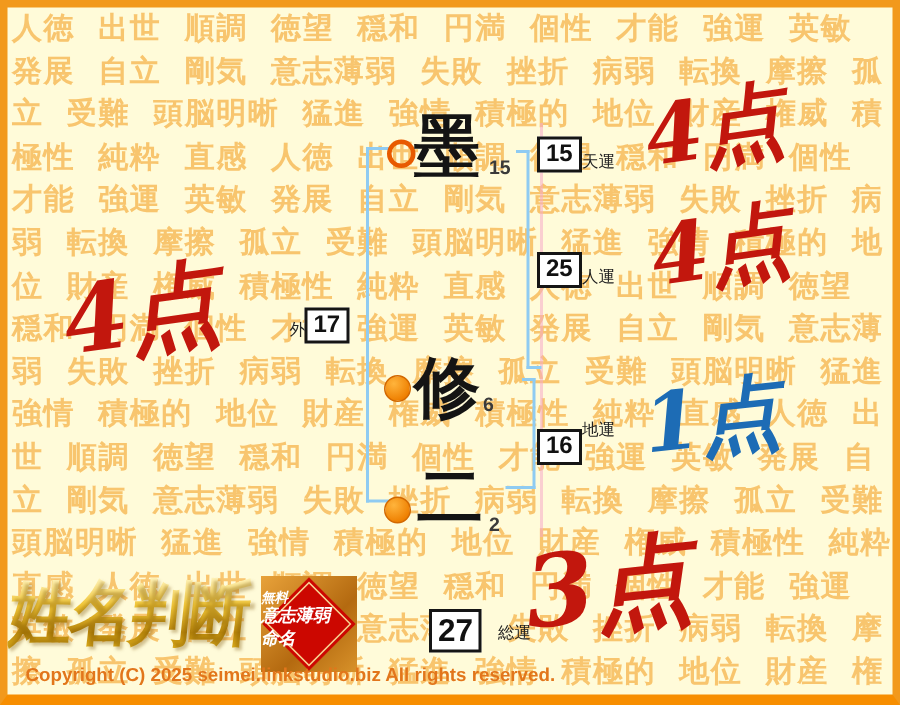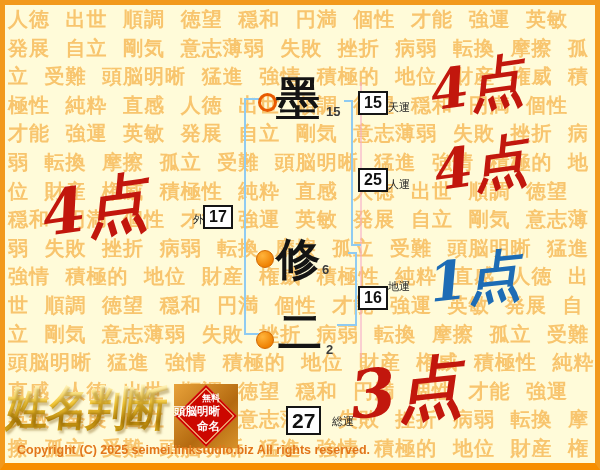--- a/index.html
+++ b/index.html
@@ -73,22 +73,22 @@
     background:linear-gradient(180deg,#FFF3B8 5%,#F3C838 40%,#B8860B 75%,#E8B820 100%);
     -webkit-background-clip:text;background-clip:text;color:transparent;
     text-shadow:2px 2px 2px rgba(120,80,0,0.35);
     cursor:pointer;
   }
   .stamp{position:absolute;left:169px;top:379px;width:64px;height:64px;
     background:linear-gradient(135deg,#E8A23A,#B46A10 60%,#D8922A);cursor:pointer;}
   .stamp-diamond{position:absolute;left:10px;top:10px;width:44px;height:44px;
     background:var(--stamp-red,#CC0700);transform:rotate(45deg);
     box-shadow:inset 0 0 0 2px var(--stamp-red,#CC0700),inset 0 0 0 3px #F6CF8E;}
-  .stamp-text{position:absolute;left:0;top:9px;width:46px;text-align:right;
-    color:#fff;font-weight:bold;line-height:1.25;}
+  .stamp-text{position:absolute;left:0;top:9px;width:46px;text-align:left;
+    color:#fff;font-weight:bold;line-height:1.25;font-style:italic;}
   .stamp-text .s-sm{font-size:9px;}
   .stamp-text .s-md{font-size:11.5px;}
   
   .copyright{position:absolute;left:12px;top:438px;font-size:12.5px;font-weight:700;
     color:var(--copyright-orange,#E2761B);}
 </style>
 </head>
 <body>
 
 <div class="frame">
@@ -141,20 +141,20 @@
   <div class="score s-gai">4点</div>
   <div class="score s-chi">1点</div>
   <div class="score s-sou">3点</div>
 
   <div class="logo">姓名判断</div>
 
   <div class="stamp">
     <div class="stamp-diamond"></div>
     <div class="stamp-text">
       <div class="s-sm">無料</div>
-      <div class="s-md">頭脳明晰</div>
+      <div class="s-md">意志薄弱</div>
       <div class="s-md">命名</div>
     </div>
   </div>
 
   <div class="copyright">Copyright (C) 2025 seimei.linkstudio.biz All rights reserved.</div>
 
 </div>
 
 </body></html>

